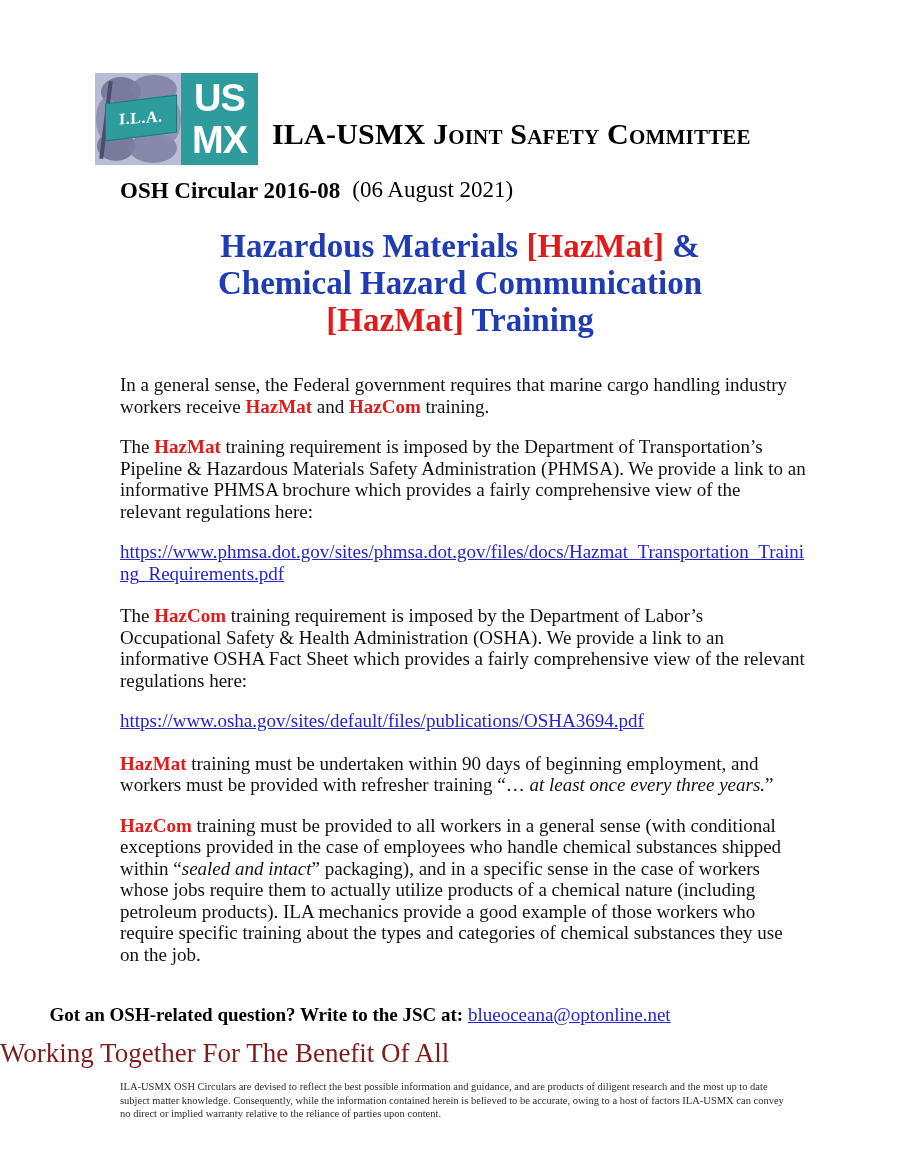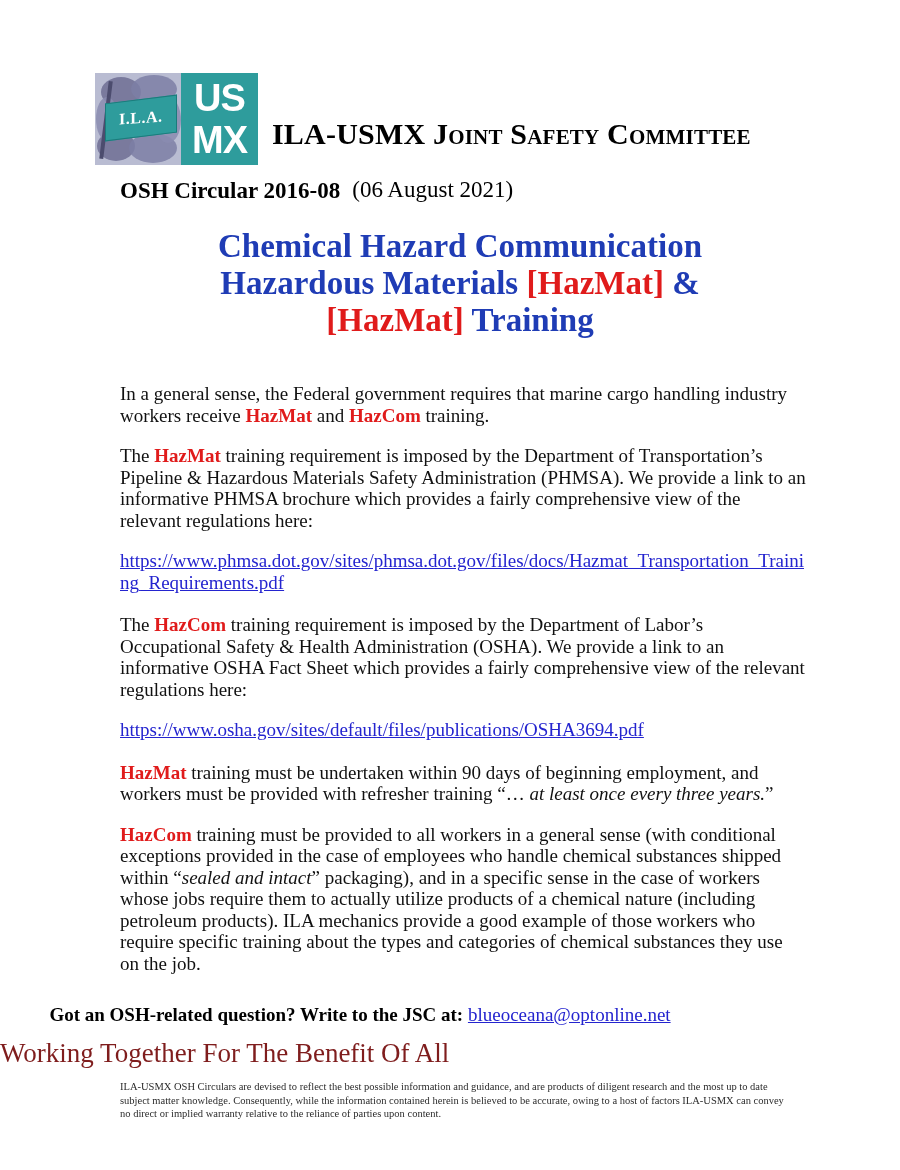--- a/index.html
+++ b/index.html
@@ -152,21 +152,21 @@
   
   .body-block {
     position: absolute;
     left: 120px;
     top: 374px;
     width: 686px;
     font-size: 19px;
     line-height: 21.5px;
     color: #111111;
   }
-  .body-block p { margin: 9px 0 19px 0; }
+  .body-block p { margin: 0 0 19px 0; }
   .kw { color: #e01b1b; font-weight: bold; }
   .bi { font-weight: normal; font-style: italic; }
   a.link, .link {
     color: #2424cf;
     text-decoration: underline;
     word-break: break-all;
   }
   p.linkpara { margin-bottom: 21px; }
 
   
@@ -234,22 +234,22 @@
     </div>
 
     <div class="masthead-title">ILA-USMX Joint Safety Committee</div>
   </div>
 
   <div class="circular-line">
     <span>OSH Circular 2016-08</span><span class="circular-date">(06 August 2021)</span>
   </div>
 
   <div class="doc-title">
+    <div><span>Hazardous Materials </span><span class="red">[HazMat]</span><span> &amp;</span></div>
     <div>Chemical Hazard Communication</div>
-    <div><span>Hazardous Materials </span><span class="red">[HazMat]</span><span> &amp;</span></div>
     <div><span class="red">[HazMat]</span><span> Training</span></div>
   </div>
 
   <div class="body-block">
 
     <p><span>In a general sense, the Federal government requires that marine cargo handling industry workers receive </span><span class="kw">HazMat</span><span> and </span><span class="kw">HazCom</span><span> training.</span></p>
 
     <p><span>The </span><span class="kw">HazMat</span><span> training requirement is imposed by the Department of Transportation’s Pipeline &amp; Hazardous Materials Safety Administration (PHMSA). We provide a link to an informative PHMSA brochure which provides a fairly comprehensive view of the relevant regulations here:</span></p>
 
     <p class="linkpara"><span class="link">https://www.phmsa.dot.gov/sites/phmsa.dot.gov/files/docs/Hazmat_Transportation_Training_Requirements.pdf</span></p>

